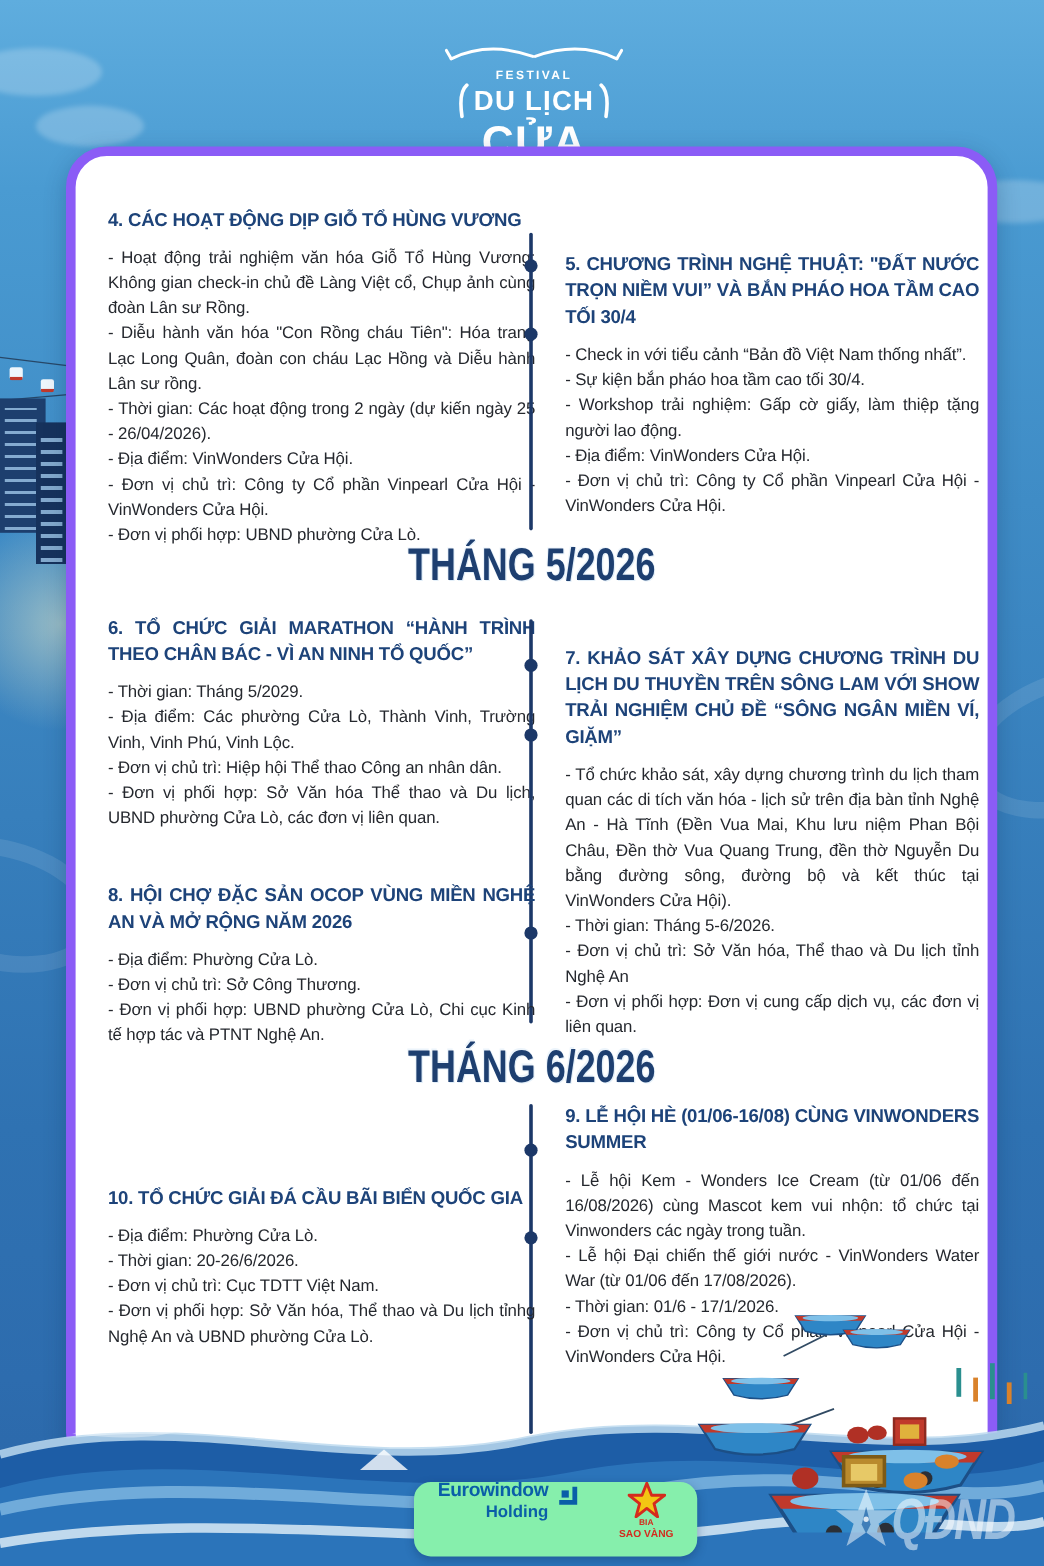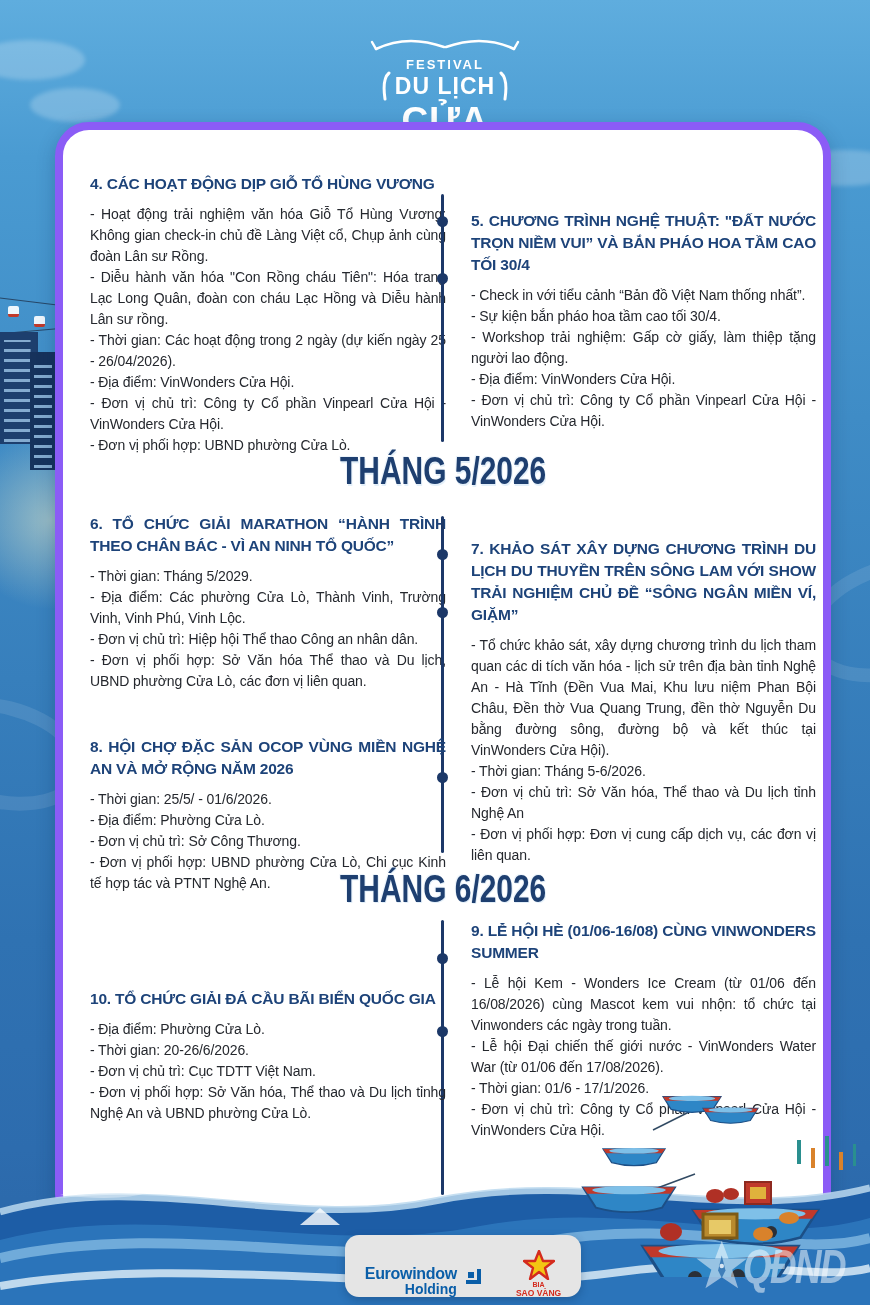--- a/index.html
+++ b/index.html
@@ -15,21 +15,21 @@
 
   
   .building{position:absolute;background:#1d3f6e;
     background-image:repeating-linear-gradient(0deg,rgba(150,190,225,.85) 0 3px,transparent 3px 10px);
     background-size:70% 100%;background-repeat:no-repeat;background-position:4px 8px;}
   .wire{position:absolute;border-top:1.5px solid rgba(30,45,70,.75);}
   .gondola{position:absolute;width:11px;height:8px;background:#eef6fc;border-radius:2px;border-bottom:3px solid #c0392b;}
 
   
   .fest-logo{position:absolute;left:370px;top:34px;width:150px;text-align:center;color:#fff;line-height:1.05;}
-  .fest-small{font-size:13px;font-weight:bold;letter-spacing:2px;margin-top:2px;}
+  .fest-small{font-size:10px;font-weight:bold;letter-spacing:2px;margin-top:2px;}
   .fest-row{display:flex;align-items:center;justify-content:center;gap:4px;}
   .fest-main{font-size:23px;font-weight:bold;letter-spacing:1px;}
   .fest-big{font-size:37px;font-weight:bold;letter-spacing:1px;margin-top:1px;}
   .fest-year{font-size:12px;font-weight:bold;letter-spacing:3px;margin-top:3px;}
 
   
   .card{position:absolute;left:55px;top:122px;width:760px;height:1090px;background:#ffffff;
     border:8px solid #8b5cf6;border-radius:34px;box-shadow:0 6px 18px rgba(10,40,80,.25);}
 
   .section{position:absolute;}
@@ -43,22 +43,22 @@
   .month{position:absolute;left:0;width:100%;text-align:center;color:#1e3f70;font-weight:bold;font-size:34px;}
   .month span{display:inline-block;transform:scale(.88,1.12);letter-spacing:0px;
     text-shadow:1px 1px 0 rgba(220,235,248,.8),-1px -1px 0 rgba(220,235,248,.55);}
 
   
   .waves{position:absolute;left:0;bottom:0;width:870px;height:215px;}
   
   .boats{position:absolute;left:575px;top:1082px;width:295px;height:195px;}
 
   
-  .sponsor{position:absolute;left:345px;top:1235px;width:236px;height:62px;background:#e5e5e5;border-radius:14px;
-    display:flex;align-items:flex-end;justify-content:center;gap:32px;box-shadow:0 3px 8px rgba(10,40,80,.3);}
+  .sponsor{position:absolute;left:345px;top:1235px;width:236px;height:62px;background:#86efac;border-radius:14px;
+    display:flex;align-items:flex-start;justify-content:center;gap:32px;box-shadow:0 3px 8px rgba(10,40,80,.3);}
   .ew{display:flex;align-items:center;gap:5px;}
   .ew-text{color:#0a5ea8;font-weight:bold;line-height:1.05;text-align:right;}
   .ew-line1{font-size:16px;letter-spacing:-.3px;}
   .ew-line2{font-size:14px;}
   .sv{display:flex;flex-direction:column;align-items:center;line-height:1;}
   .sv-bia{font-size:7px;font-weight:bold;color:#d42b1e;margin-top:1px;}
   .sv-name{font-size:8.5px;font-weight:bold;color:#d42b1e;margin-top:1px;}
 
   .qdnd{position:absolute;left:695px;top:1228px;width:175px;height:75px;display:flex;align-items:center;}
   .qdnd-text{font-size:46px;font-weight:bold;font-style:italic;color:rgba(255,255,255,.5);
@@ -159,21 +159,20 @@
       <div class="li">- Tổ chức khảo sát, xây dựng chương trình du lịch tham quan các di tích văn hóa - lịch sử trên địa bàn tỉnh Nghệ An - Hà Tĩnh (Đền Vua Mai, Khu lưu niệm Phan Bội Châu, Đền thờ Vua Quang Trung, đền thờ Nguyễn Du bằng đường sông, đường bộ và kết thúc tại VinWonders Cửa Hội).</div>
       <div class="li">- Thời gian: Tháng 5-6/2026.</div>
       <div class="li">- Đơn vị chủ trì: Sở Văn hóa, Thể thao và Du lịch tỉnh Nghệ An</div>
       <div class="li">- Đơn vị phối hợp: Đơn vị cung cấp dịch vụ, các đơn vị liên quan.</div>
     </div>
   </div>
 
   <div class="section" style="left:27px;top:606px;width:356px;">
     <div class="sec-title">8. HỘI CHỢ ĐẶC SẢN OCOP VÙNG MIỀN NGHỆ AN VÀ MỞ RỘNG NĂM 2026</div>
     <div class="sec-body">
-      <div class="li">- Thời gian: 25/5/ - 01/6/2026.</div>
       <div class="li">- Địa điểm: Phường Cửa Lò.</div>
       <div class="li">- Đơn vị chủ trì: Sở Công Thương.</div>
       <div class="li">- Đơn vị phối hợp: UBND phường Cửa Lò, Chi cục Kinh tế hợp tác và PTNT Nghệ An.</div>
     </div>
   </div>
 
   <div class="month" style="top:740px;">
     <span>THÁNG 6/2026</span>
   </div>
 

